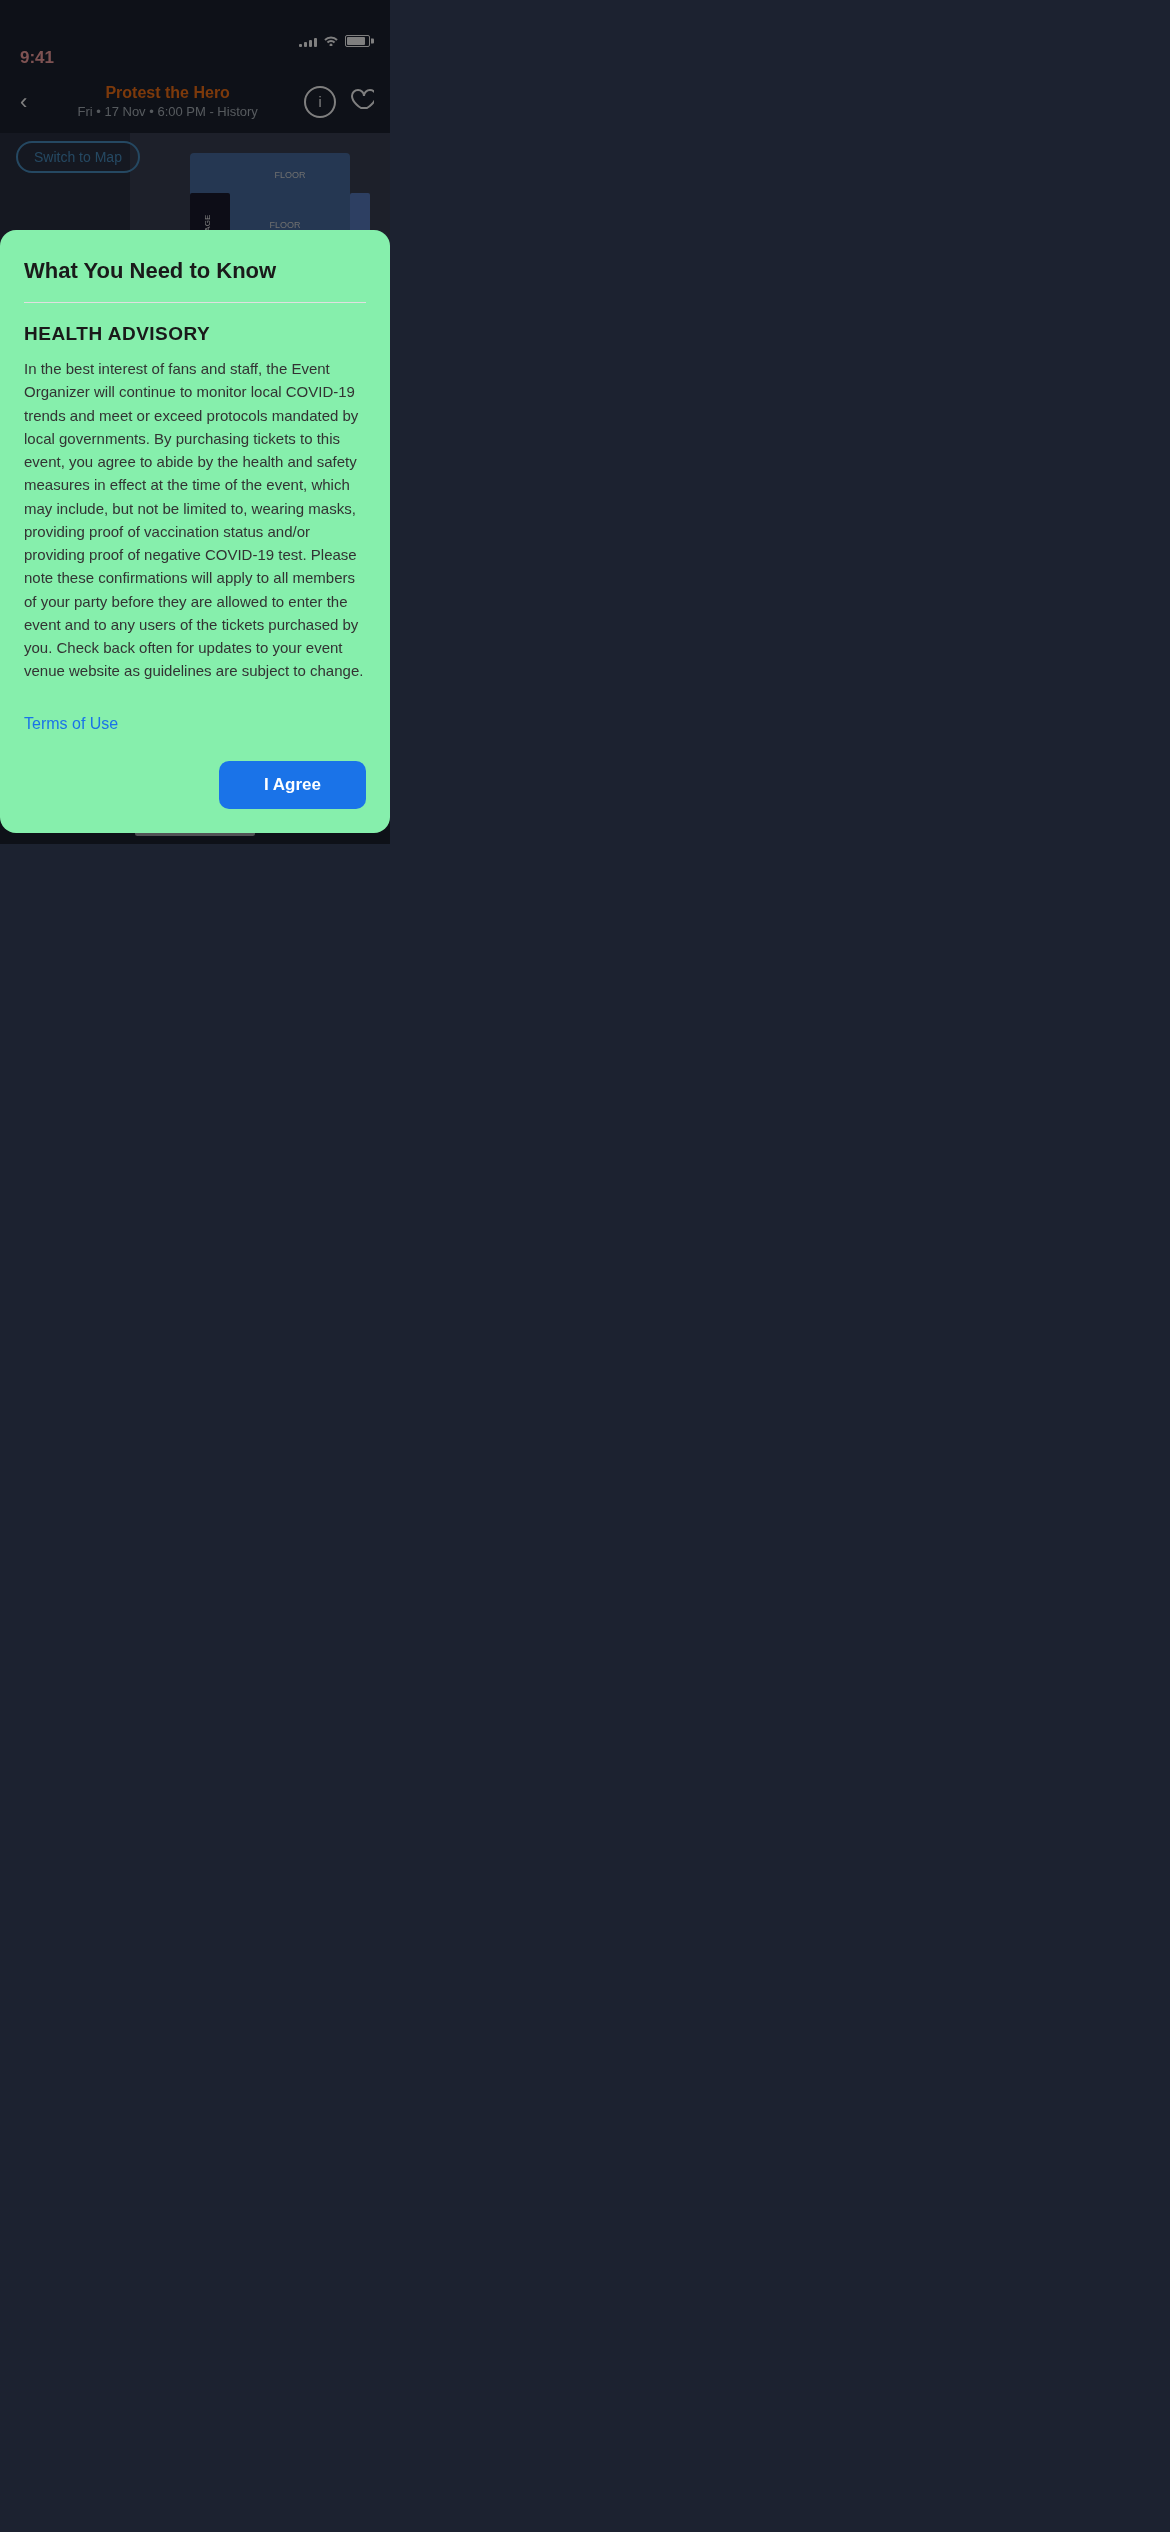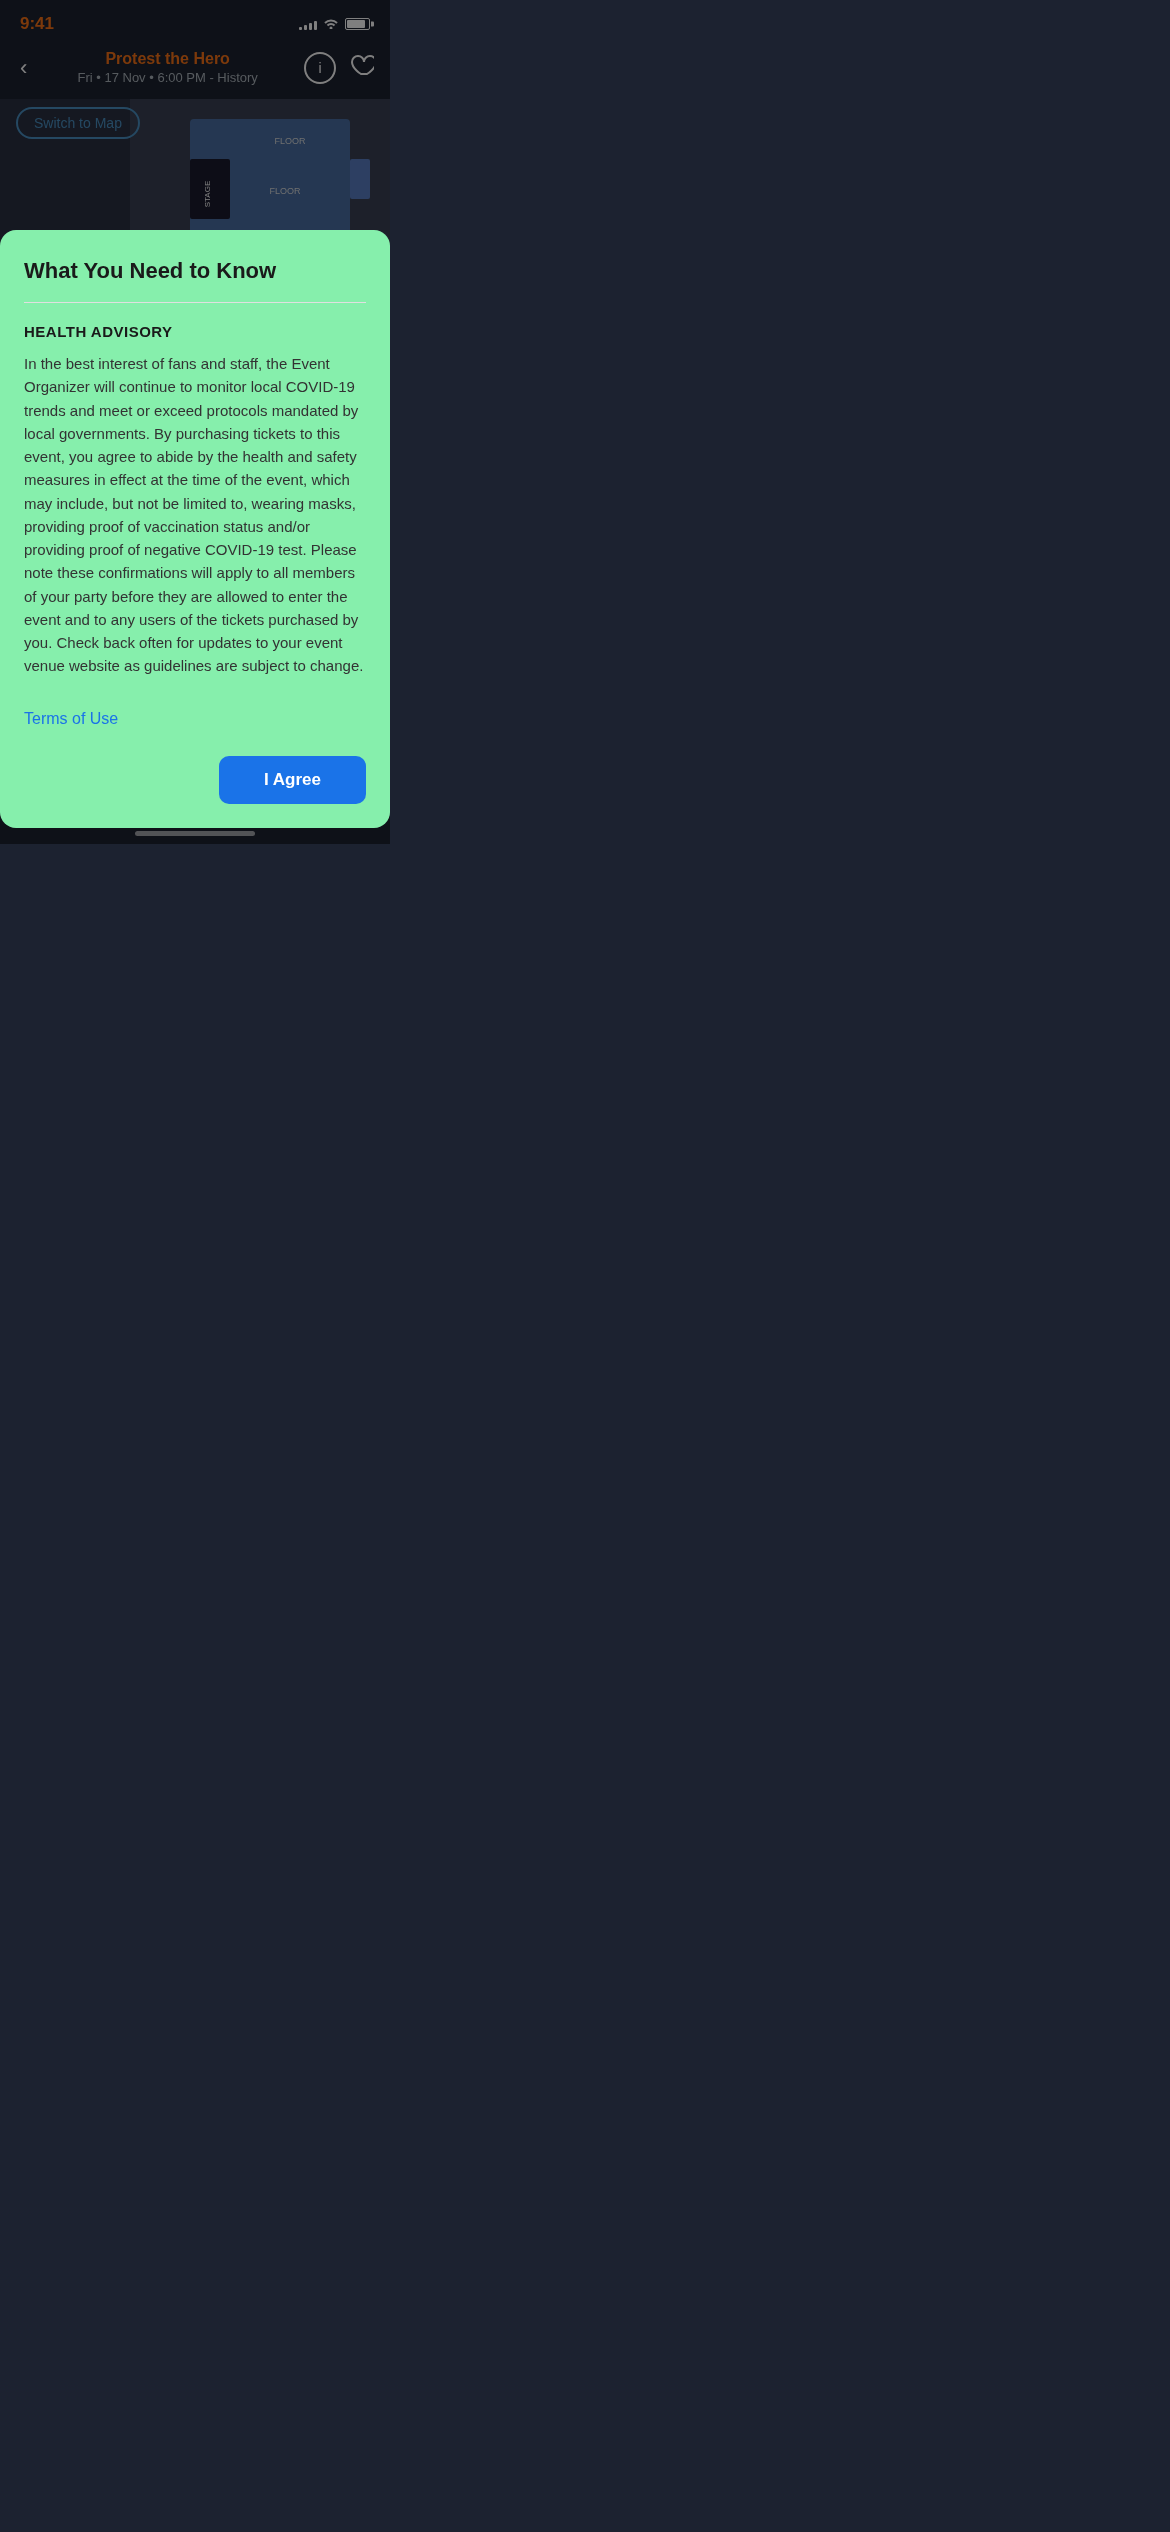--- a/index.html
+++ b/index.html
@@ -15,23 +15,24 @@
 
     
     .status-bar {
       display: flex;
       justify-content: space-between;
       align-items: center;
       padding: 14px 20px 8px;
       background: #1c2230;
     }
     .status-time {
-      color: #f97316;
+      color: #fca5a5;
       font-size: 17px;
       font-weight: 600;
+      margin-top: 34px;
     }
     .status-icons {
       display: flex;
       align-items: center;
       gap: 6px;
     }
     .signal-bars {
       display: flex;
       align-items: flex-end;
       gap: 2px;
@@ -183,21 +184,21 @@
       font-weight: 700;
       color: #1a1a1a;
       margin-bottom: 18px;
     }
     .modal-divider {
       height: 1px;
       background: #e0e0e0;
       margin-bottom: 20px;
     }
     .advisory-heading {
-      font-size: 15px;
+      font-size: 19px;
       font-weight: 800;
       color: #1a1a1a;
       letter-spacing: 0.5px;
       margin-bottom: 12px;
     }
     .advisory-text {
       font-size: 15px;
       color: #333;
       line-height: 1.55;
       margin-bottom: 32px;

